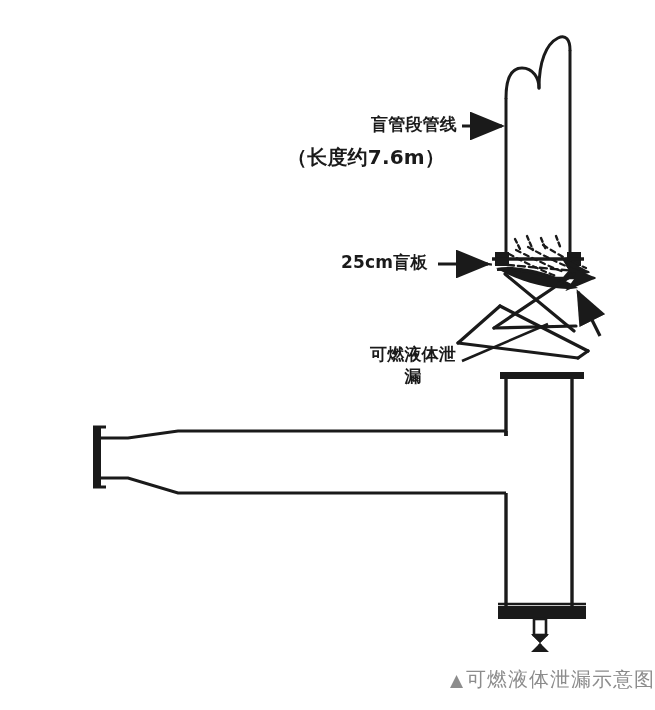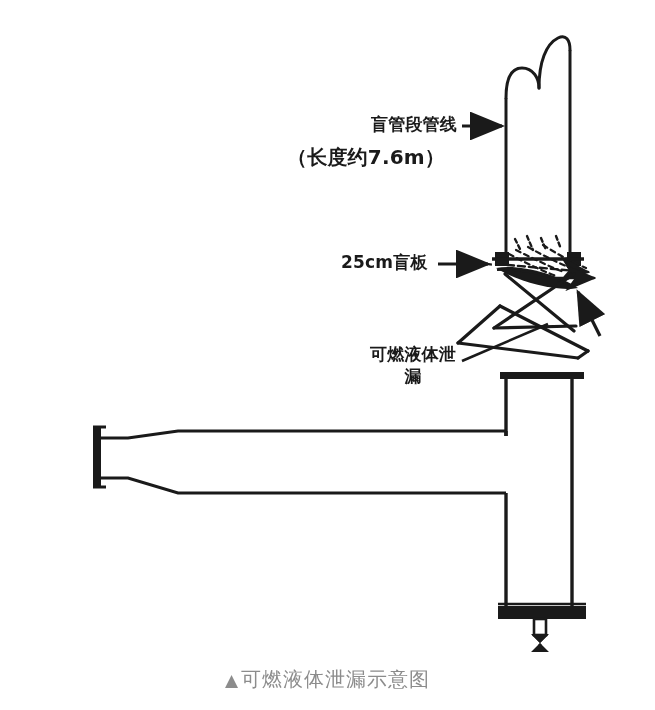--- a/index.html
+++ b/index.html
@@ -61,21 +61,21 @@
     font-size: 17px;
     text-align: center;
     width: 92px;
     white-space: normal;
   }
   #caption {
     position: absolute;
     left: 0;
     top: 660px;
     width: 655px;
-    text-align: center;
+    text-align: right;
     font-family: "DejaVu Sans", "Liberation Sans", sans-serif;
     font-size: 20px;
     color: #8c8c8c;
     letter-spacing: 1px;
   }
   #caption .tri {
     color: #8c8c8c;
     font-size: 17px;
     margin-right: 2px;
   }

